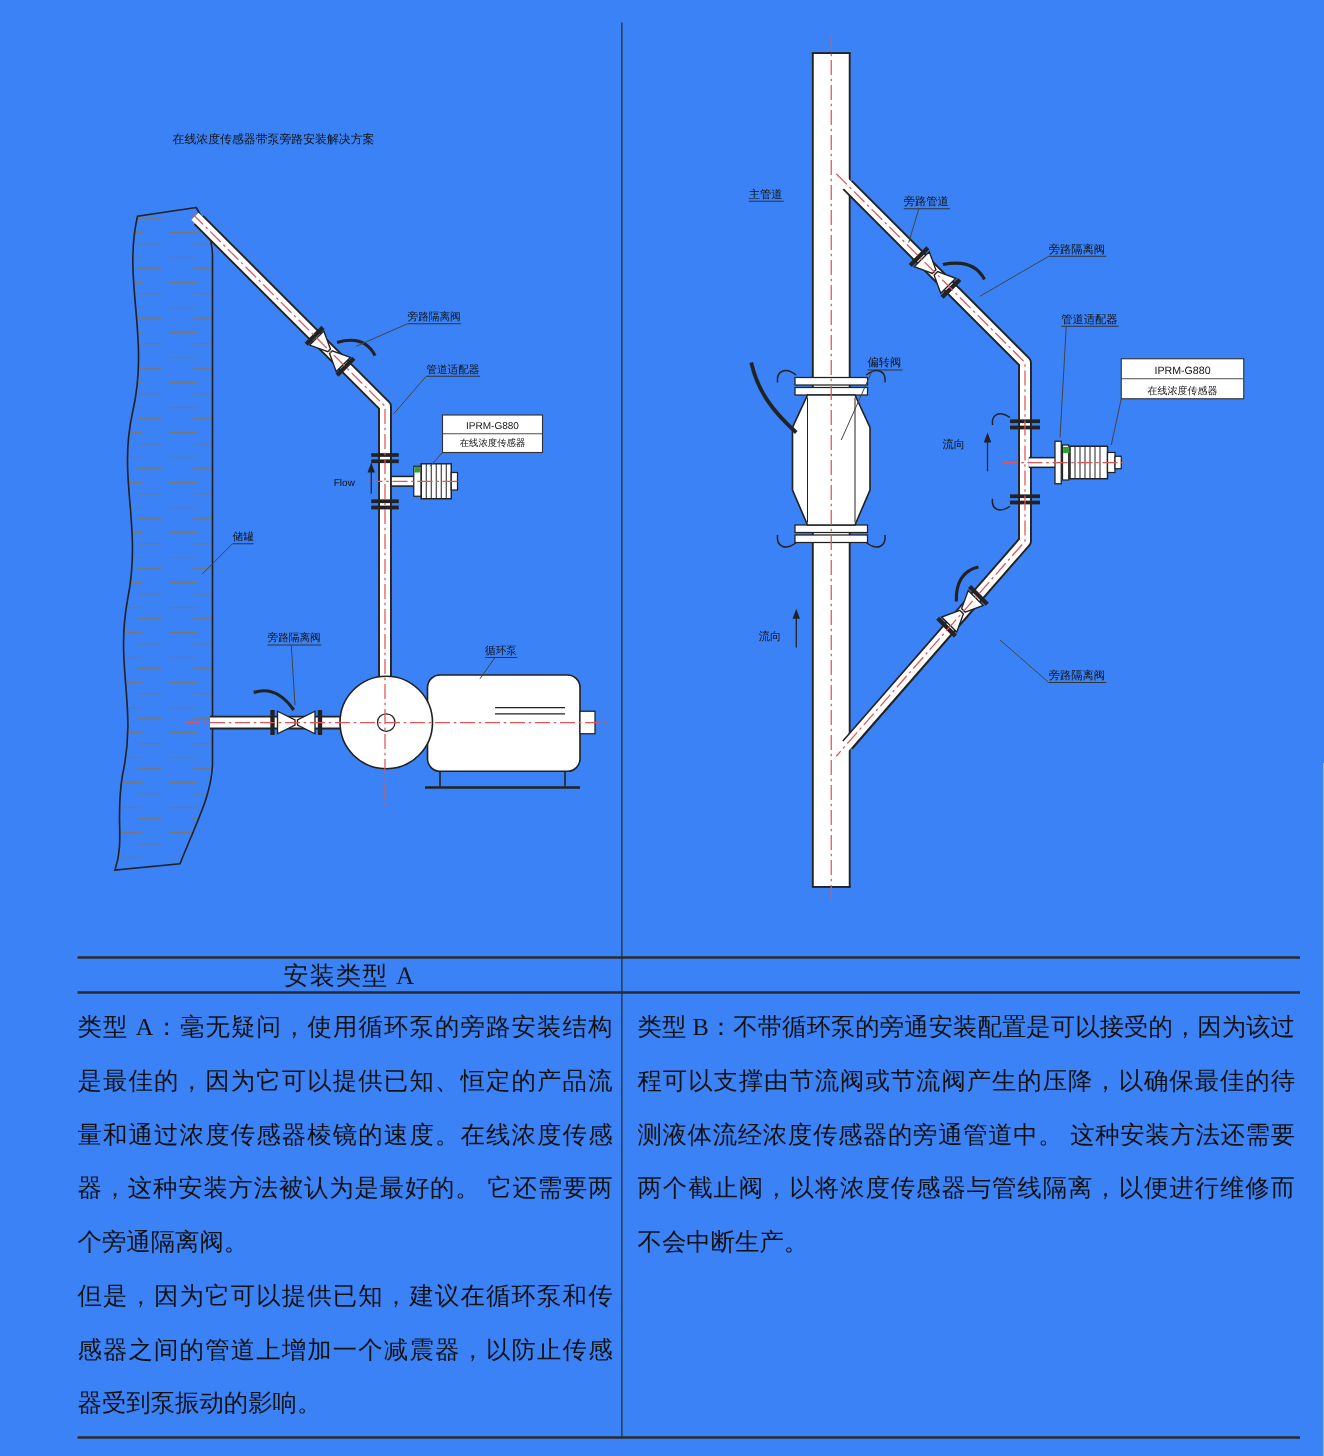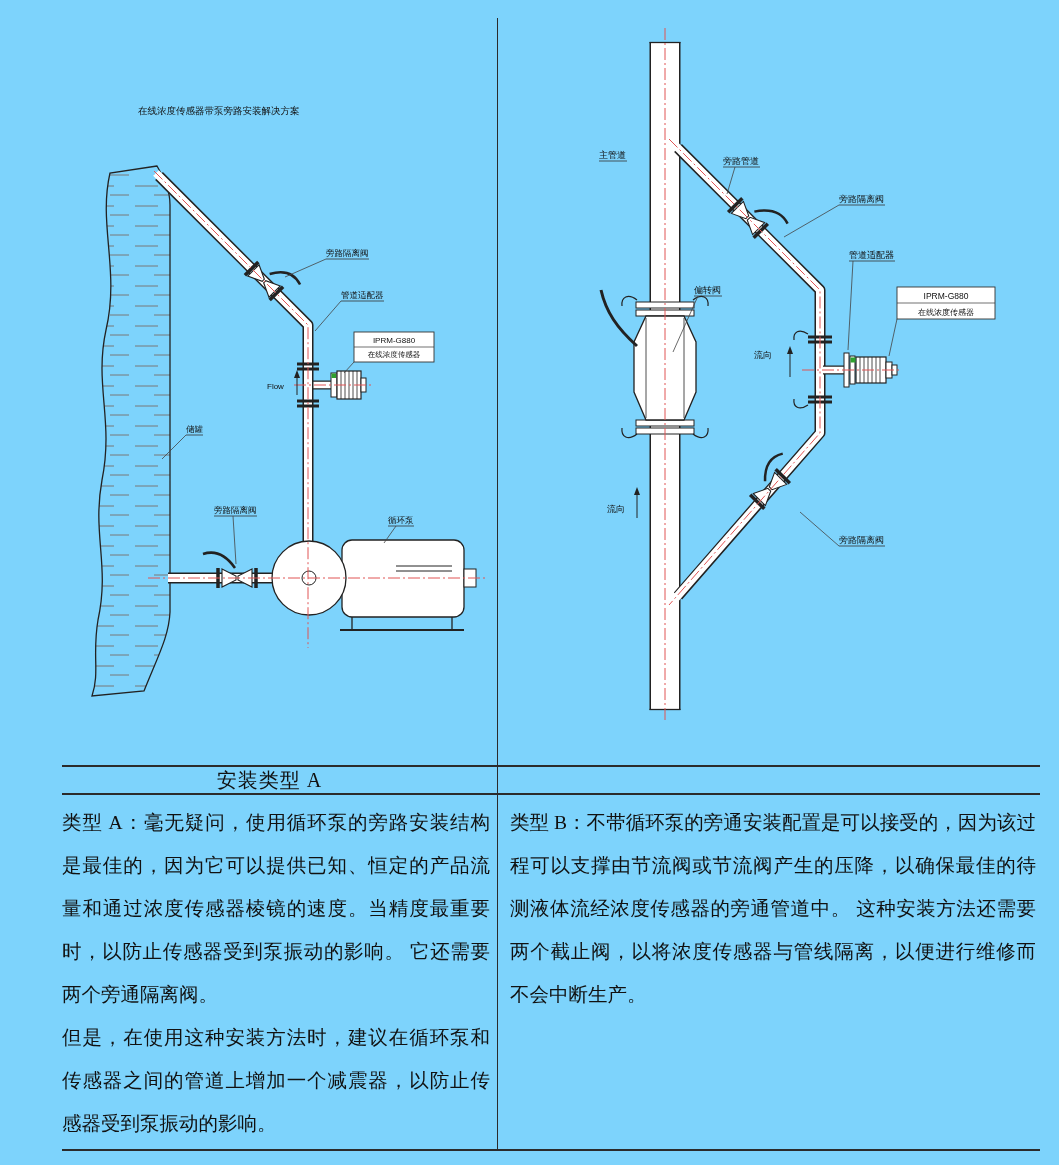--- a/index.html
+++ b/index.html
@@ -2,38 +2,38 @@
 <html><head>
 <meta charset="utf-8">
 <style>
   * { margin:0; padding:0; box-sizing:border-box; }
   html,body { background:#fff; }
   body {
     width:1059px; height:1165px;
     font-family:"Liberation Serif","DejaVu Serif",serif;
     color:#111;
   }
-  .page { position:relative; width:1059px; height:1165px; background:#7dd3fc; overflow:hidden;padding-left:43px; }
+  .page { position:relative; width:1059px; height:1165px; background:#3b82f6; overflow:hidden;padding-left:43px; }
 
   .vrule { position:absolute; left:497px; top:18px; width:1.4px; height:1132px; background:#2b2b2b; }
   .hrule { position:absolute; left:62px; width:978px; height:1.5px; background:#2b2b2b; }
   #rule-top    { top:765px; }
   #rule-mid    { top:793px; }
   #rule-bottom { top:1149px; }
 
   .diagram { position:absolute; top:0; }
   #diagram-a { left:0; }
   #diagram-b { left:497px; }
 
   .header-cell {
     position:absolute; top:767px; height:26px;
     display:flex; align-items:center; justify-content:center;
     font-size:20px; letter-spacing:1px;
   }
-  #header-a { left:52px;  width:435px; }
+  #header-a { left:62px;  width:435px; }
   #header-b { left:498px; width:542px; }
 
   .text-col {
     position:absolute; top:801px;
     font-size:19.5px; line-height:43px;
     text-align:justify; text-justify:inter-ideograph;
   }
   #text-a { left:62px;  width:428px; }
   #text-b { left:510px; width:526px; }
 
@@ -314,20 +314,20 @@
   </svg>
 
   <div class="vrule"></div>
   <div class="hrule" id="rule-top"></div>
   <div class="hrule" id="rule-mid"></div>
   <div class="hrule" id="rule-bottom"></div>
 
   <div class="header-cell" id="header-a">安装类型 A</div>
 
   <div class="text-col" id="text-a">
-    <p>类型 A：毫无疑问，使用循环泵的旁路安装结构是最佳的，因为它可以提供已知、恒定的产品流量和通过浓度传感器棱镜的速度。当精度最重要时，以防止传感器受到泵振动的影响。 它还需要两个旁通隔离阀。</p>
-    <p>但是，在使用这种安装方法时，建议在循环泵和传感器之间的管道上增加一个减震器，以防止传感器受到泵振动的影响。</p>
+    <p>类型 A：毫无疑问，使用循环泵的旁路安装结构是最佳的，因为它可以提供已知、恒定的产品流量和通过浓度传感器棱镜的速度。在线浓度传感器，这种安装方法被认为是最好的。 它还需要两个旁通隔离阀。</p>
+    <p>但是，因为它可以提供已知，建议在循环泵和传感器之间的管道上增加一个减震器，以防止传感器受到泵振动的影响。</p>
   </div>
   <div class="text-col" id="text-b">
     <p>类型 B：不带循环泵的旁通安装配置是可以接受的，因为该过程可以支撑由节流阀或节流阀产生的压降，以确保最佳的待测液体流经浓度传感器的旁通管道中。 这种安装方法还需要两个截止阀，以将浓度传感器与管线隔离，以便进行维修而不会中断生产。</p>
   </div>
 
 </div>
 
 </body></html>

